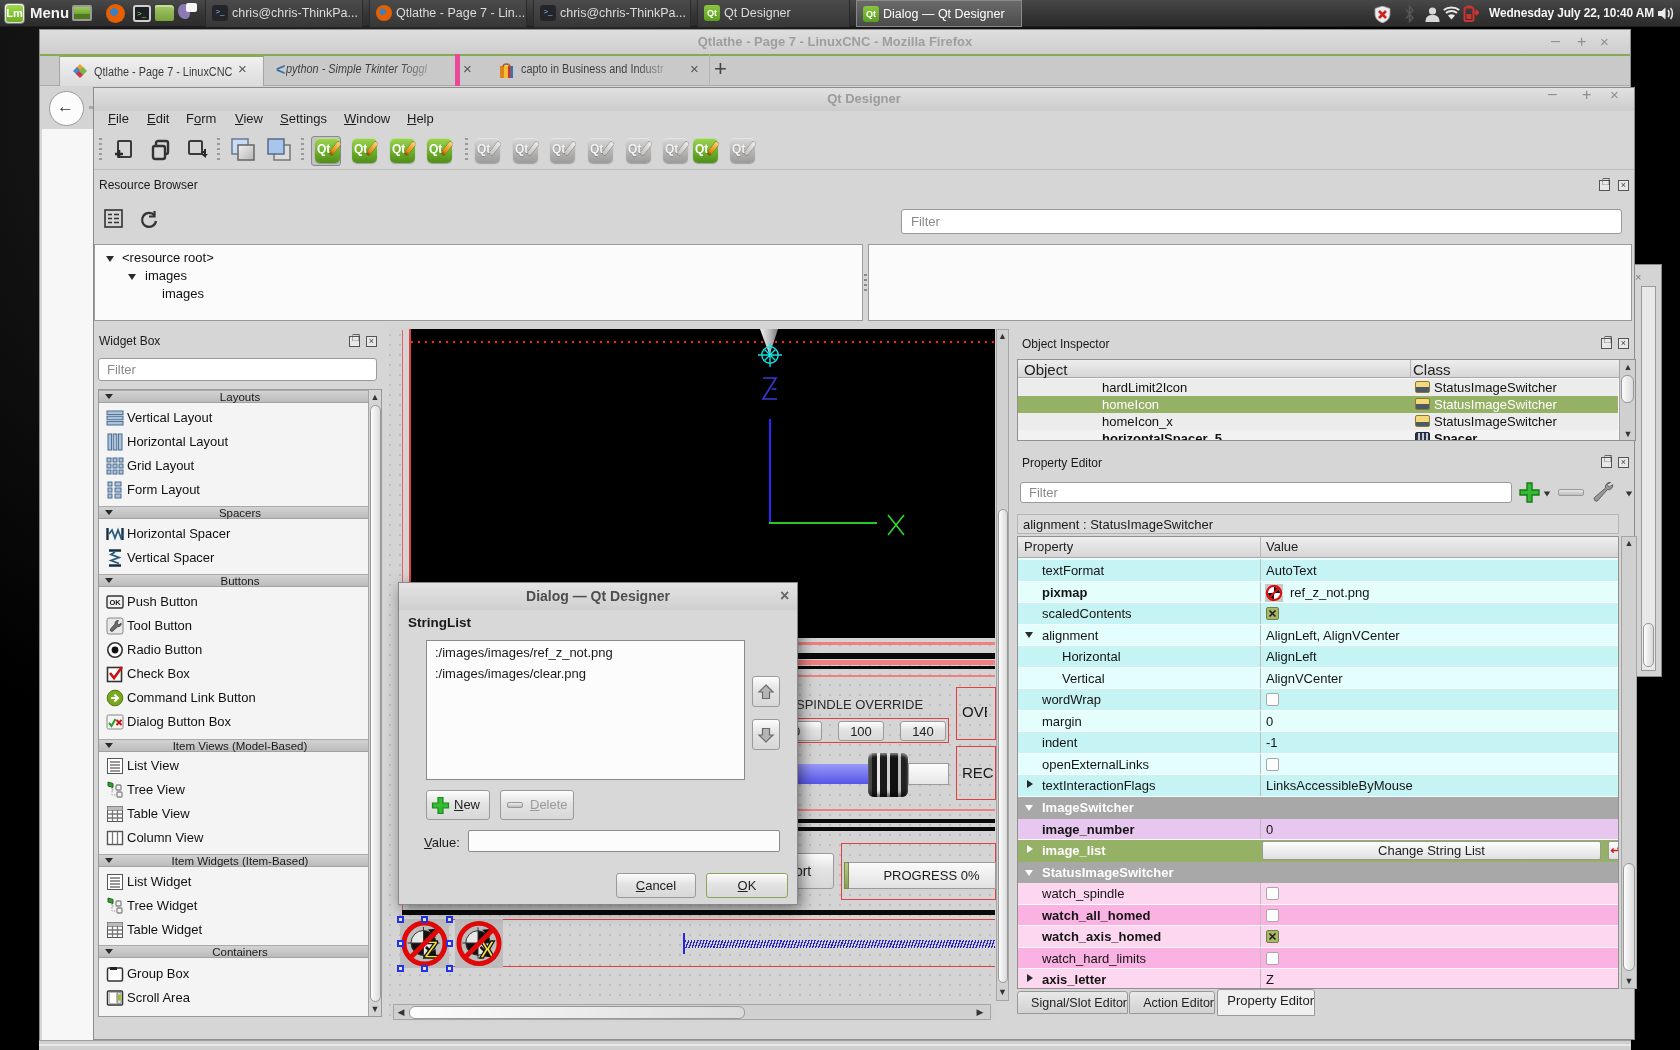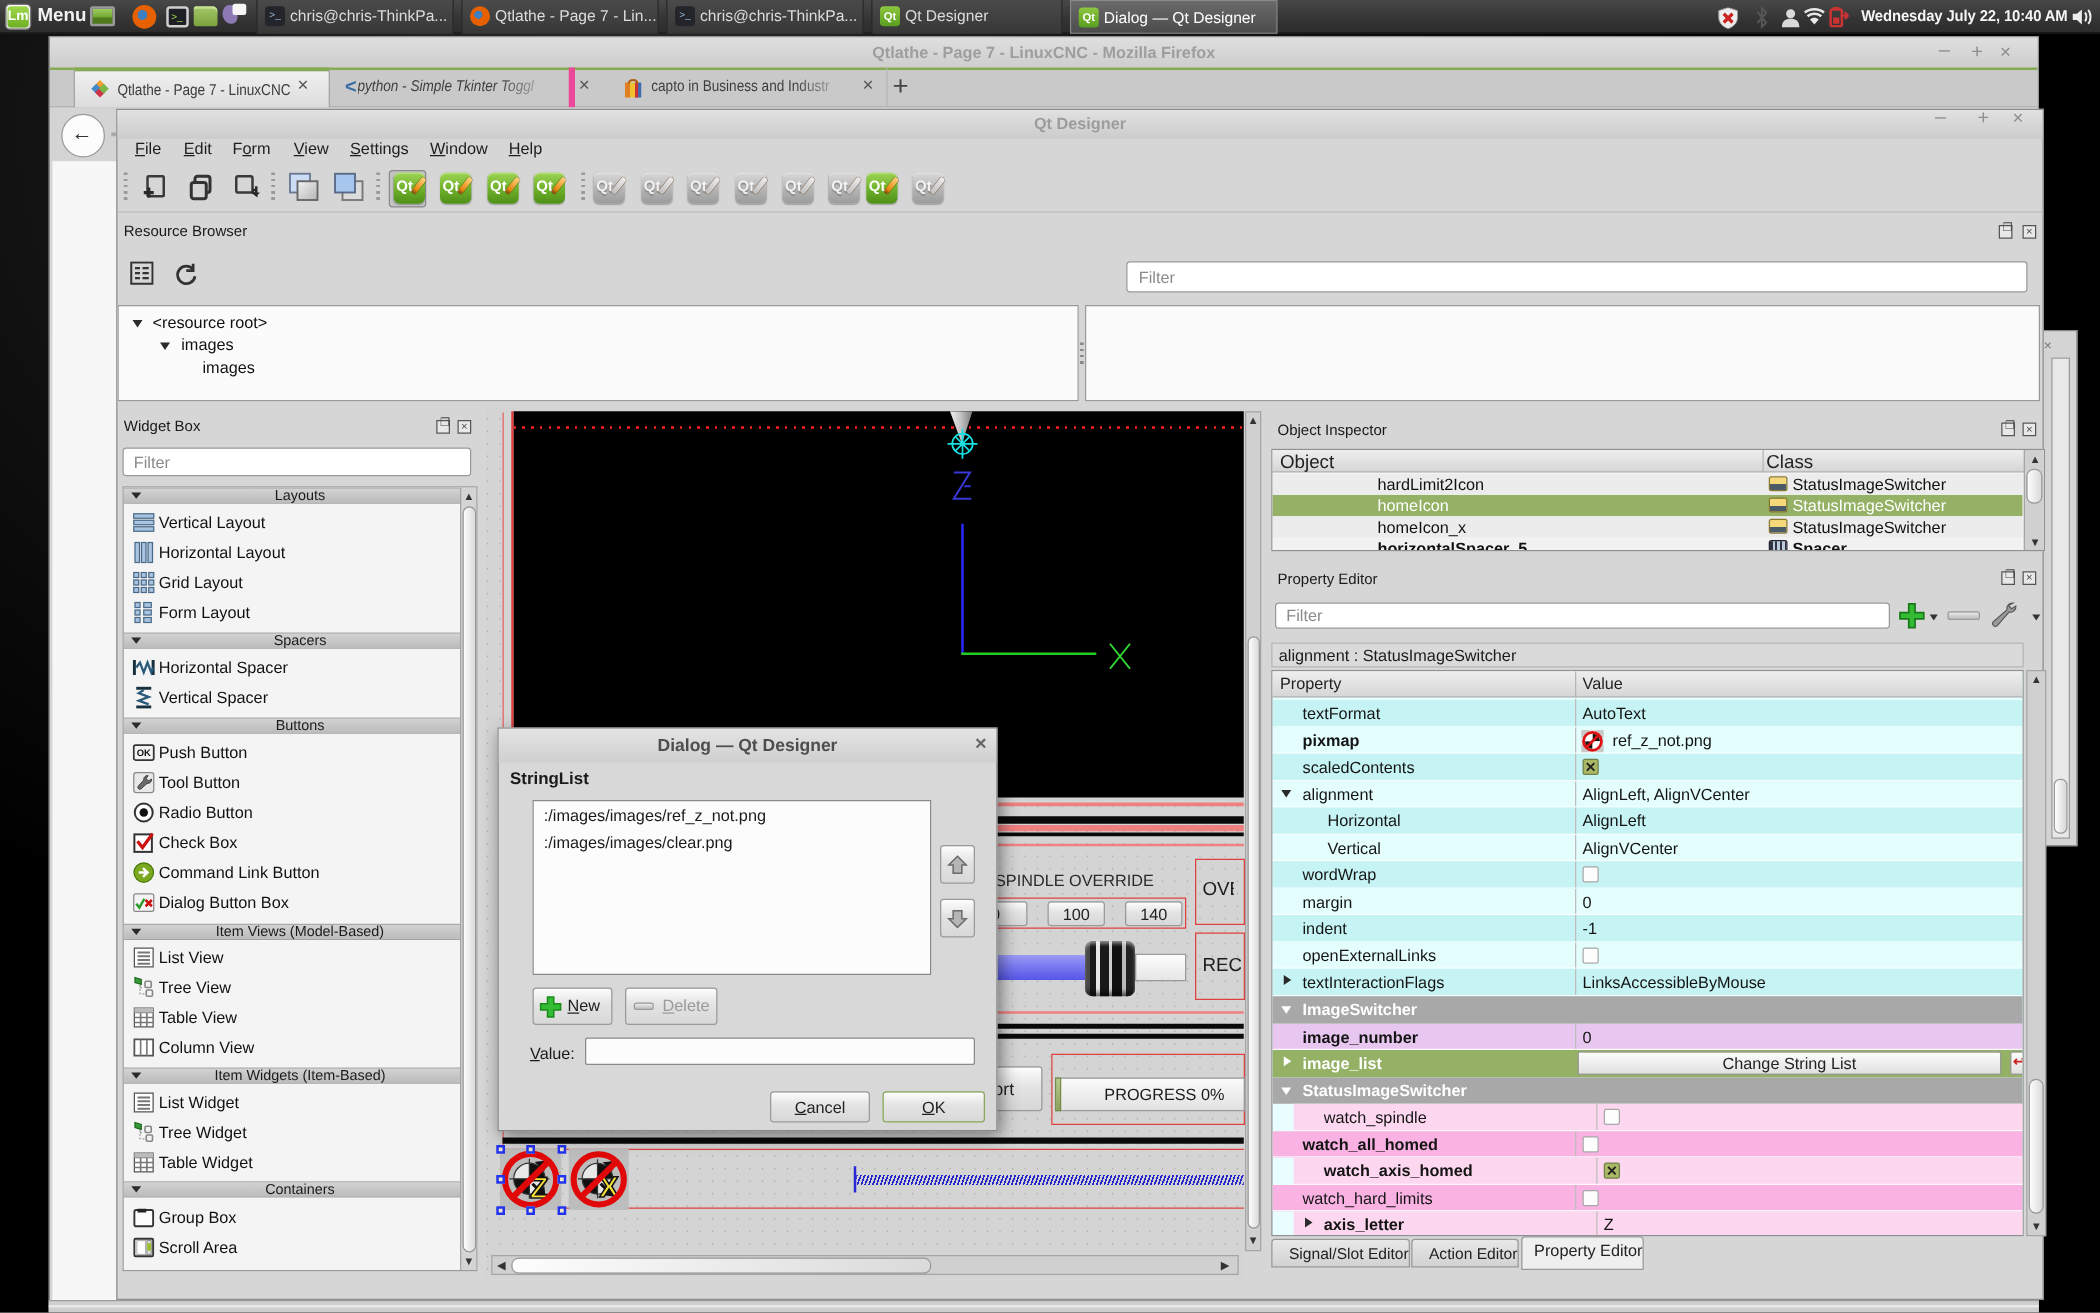--- a/index.html
+++ b/index.html
@@ -72,21 +72,21 @@
 .pr .csep{position:absolute;left:242px;top:0;width:1px;height:100%;background:#bdbdbd;}
 .pr .rsep{position:absolute;left:0;bottom:0;width:100%;height:1px;background:rgba(255,255,255,.85);}
 .pr .cb{position:absolute;left:248px;top:4px;width:13px;height:13px;background:#fdfdfd;border:1px solid #a8a8a8;border-radius:2px;}
 .pr .cb svg{position:absolute;left:0px;top:0px;}
 .pr .cbc{background:#aab764;border:1px solid #71804a;}
 .pgroup{background:#a8a8a8;color:#fff;font-weight:bold;}
 .pgroup .tri{position:absolute;left:7px;top:8px;border-left:4.5px solid transparent;border-right:4.5px solid transparent;border-top:6px solid #fff;}
 .ptri{position:absolute;left:7px;top:7px;border-left:4.5px solid transparent;border-right:4.5px solid transparent;border-top:6px solid #2a2a2a;}
 .ptrir{position:absolute;left:9px;top:5px;border-top:4.5px solid transparent;border-bottom:4.5px solid transparent;border-left:6px solid #2a2a2a;}
 .c1{background:#c6f3f3;}.c2{background:#e4fdfd;}
-.pk1{background:#fdd7ef;margin-left:17px;}.pk2{background:#f9b2e2;}
+.pk1{background:#fdd7ef;}.pk2{background:#f9b2e2;}
 .pp1{background:#e7c7ef;}
 .psel{background:#94b165;color:#fff;font-weight:bold;}
 
 .btab{position:absolute;top:903px;height:23px;background:linear-gradient(#e8e8e8,#d2d2d2);border:1px solid #999;border-radius:3px 3px 0 0;font-size:12.5px;color:#222;text-align:right;line-height:22px;}
 
 #dlg{position:absolute;left:398px;top:582px;width:400px;height:323px;background:#d8d8d8;border:1px solid #888;box-shadow:3px 4px 14px rgba(0,0,0,.5);font-size:13px;color:#1a1a1a;}
 </style></head>
 <body>
 <div id="desk"></div>
 

